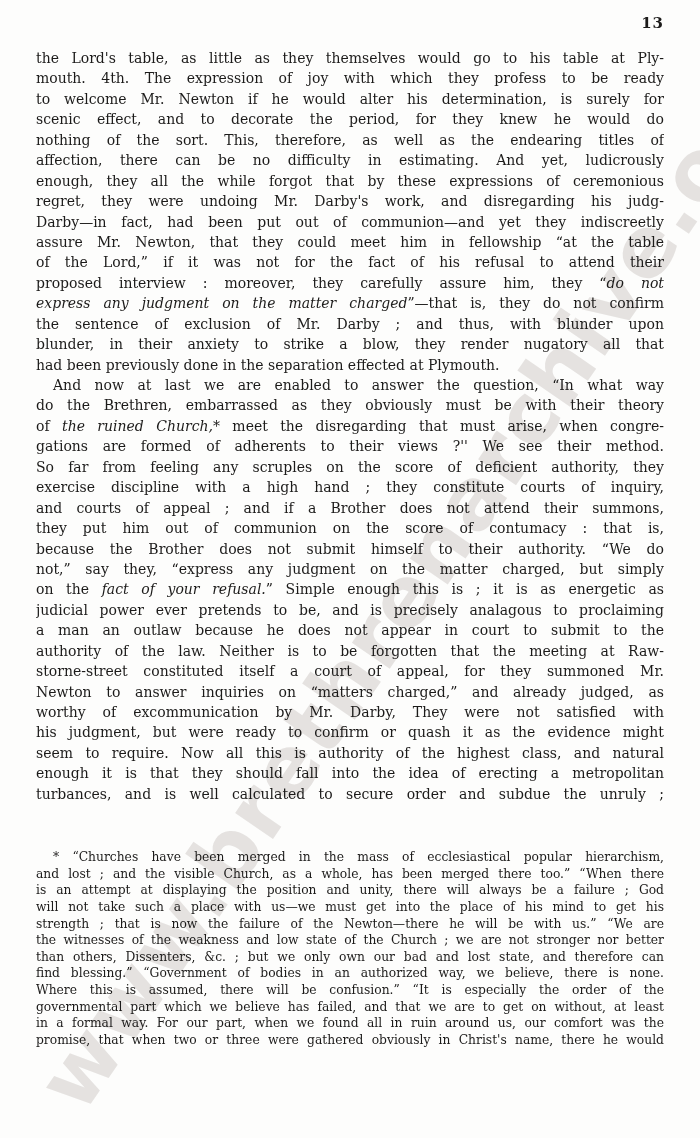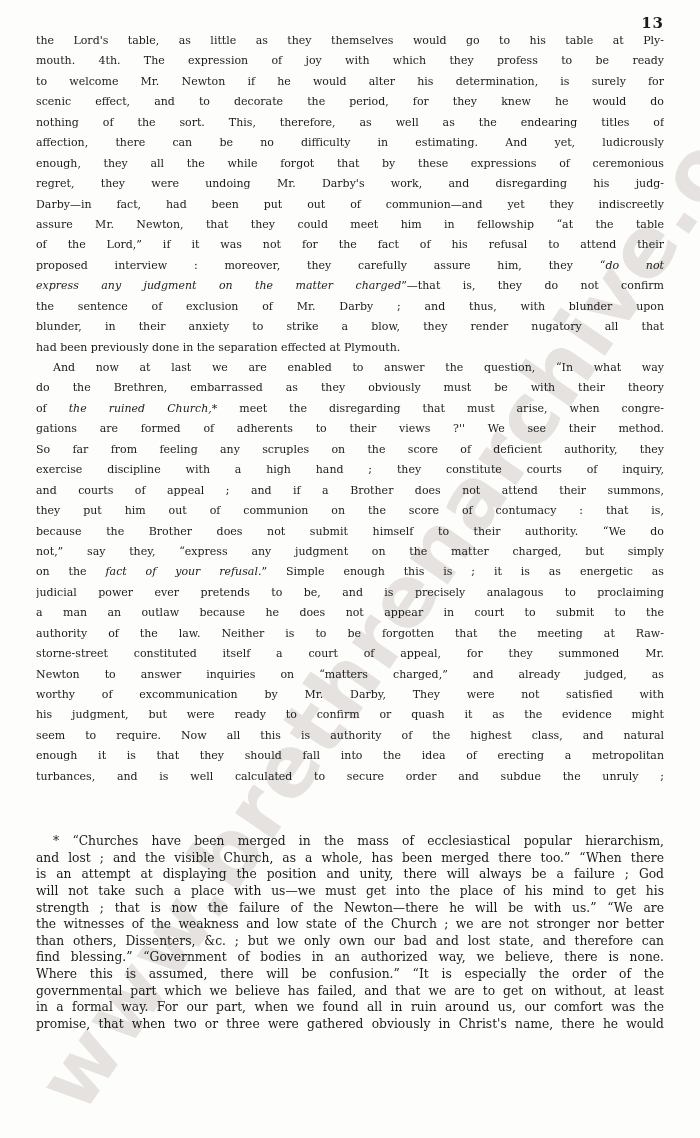--- a/index.html
+++ b/index.html
@@ -40,21 +40,22 @@
     font-size: 84px;
     letter-spacing: 2px;
     color: #b4aca8;
     opacity: 0.32;
     white-space: nowrap;
     pointer-events: none;
   }
   .main {
     position: relative;
     z-index: 2;
-    font-size: 11px;
+    margin-top: 16px;
+    font-size: 14px;
   }
   .para { margin: 0; }
   .ln {
     text-align: justify;
     text-align-last: justify;
     height: 20.45px;
     overflow: hidden;
     white-space: normal;
   }
   .ln.ind { text-indent: 17px; }

